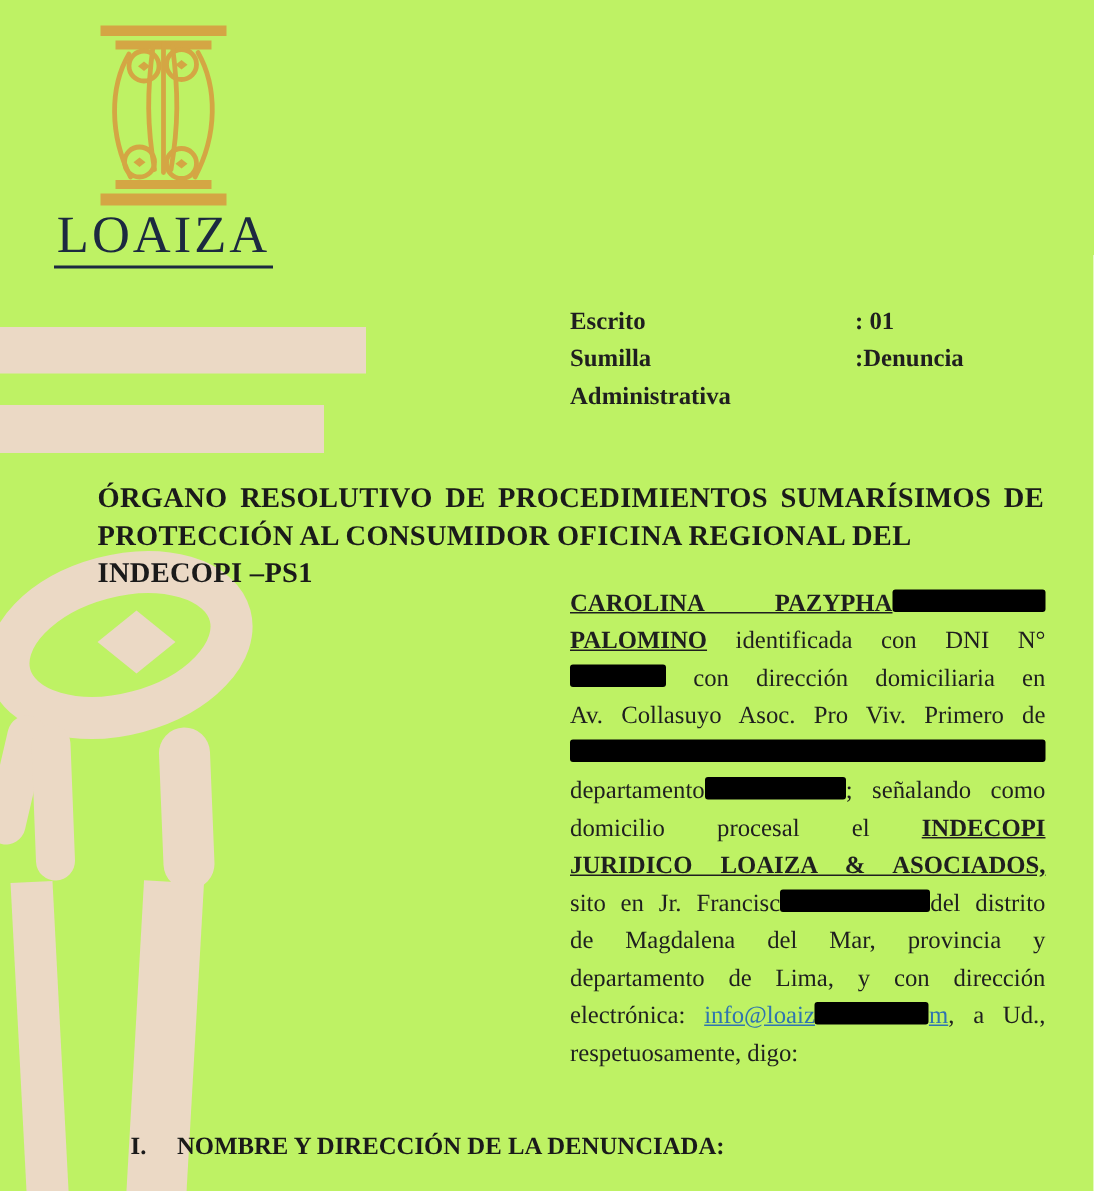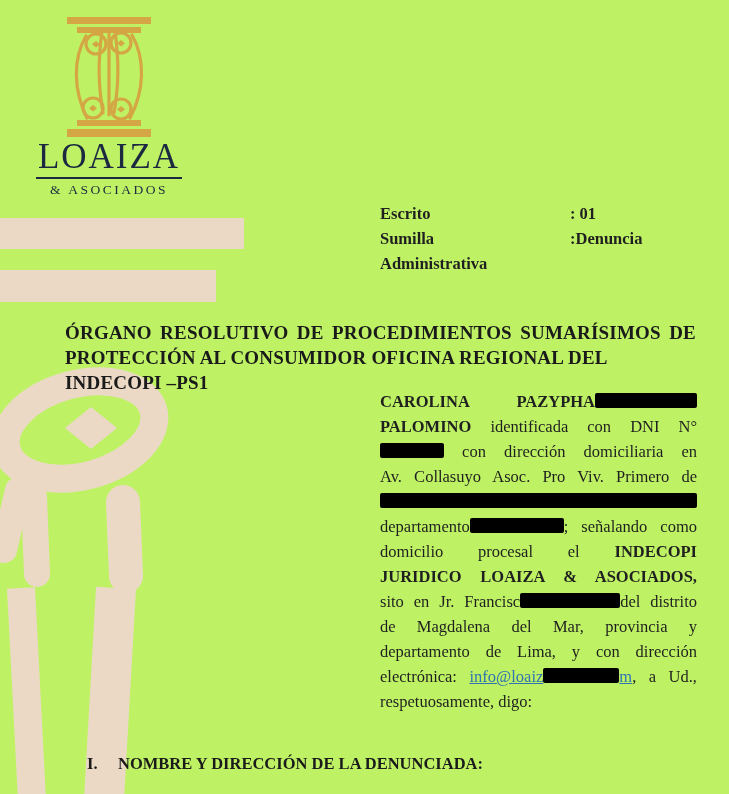--- a/index.html
+++ b/index.html
@@ -23,21 +23,21 @@
   
   .doc-header{position:absolute;left:65px;top:320px;width:631px;
               font-weight:bold;font-size:19px;line-height:25px;color:#1a1a1a;letter-spacing:0.2px;}
   .jline{text-align:justify;text-align-last:justify;height:25px;}
   .jline-left{text-align:left;text-align-last:left;}
 
   
   .body-col{position:absolute;left:380px;top:389px;width:317px;font-size:16.5px;line-height:25px;}
   .pline{text-align:justify;text-align-last:justify;height:25px;}
   .pline-left{text-align-last:left;}
-  .b{font-weight:bold;}
+  .b{font-weight:bold;text-decoration:underline;}
   .link{color:#2F74B0;text-decoration:underline;cursor:pointer;}
   .redact{display:inline-block;height:15px;background:#000;border-radius:2px;vertical-align:-1px;}
   .redact-full{width:100%;}
 
   
   .section-heading{position:absolute;left:87px;top:754px;font-weight:bold;font-size:16.5px;color:#1a1a1a;}
   .sec-num{display:inline-block;width:31px;}
 </style>
 </head>
 <body>
@@ -81,21 +81,20 @@
           <circle cx="60" cy="103" r="10"></circle>
           <path d="M25,30 C12,52 12,84 26,112"></path>
           <path d="M71,29 C84,52 84,84 69,112"></path>
           <path d="M41,25 C37,55 37,78 42,107"></path>
           <path d="M48,23 L48,109"></path>
           <path d="M54,25 C58,55 58,78 53,107"></path>
         </g>
       </svg>
       <div class="wordmark">LOAIZA</div>
       <div class="logo-rule"></div>
-      <div class="logo-sub">&amp; ASOCIADOS</div>
     </div>
 
     <div class="meta">
       <div>
         <span class="meta-label">Escrito</span><span class="meta-value">: 01</span>
       </div>
       <div>
         <span class="meta-label">Sumilla</span><span class="meta-value">:Denuncia</span>
       </div>
       <div class="meta-value">Administrativa</div>

